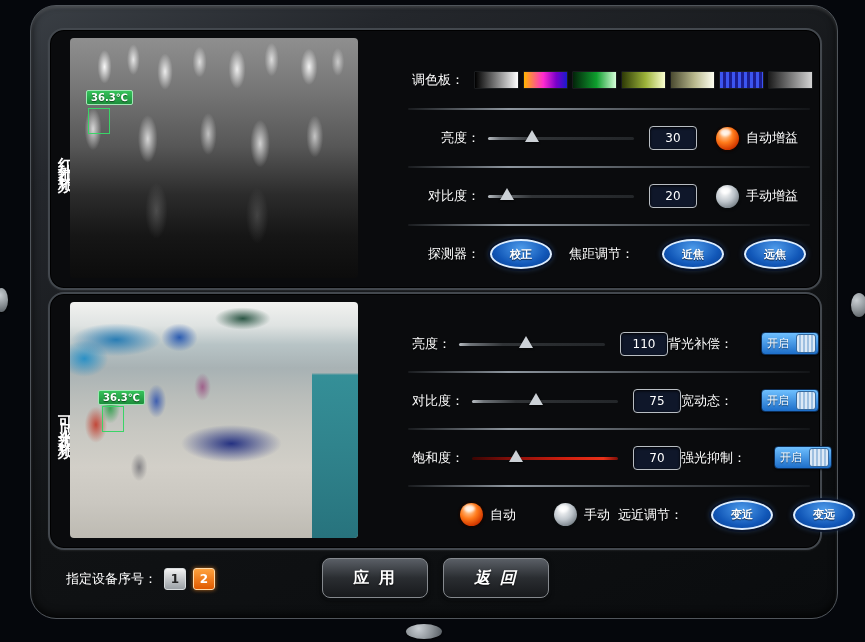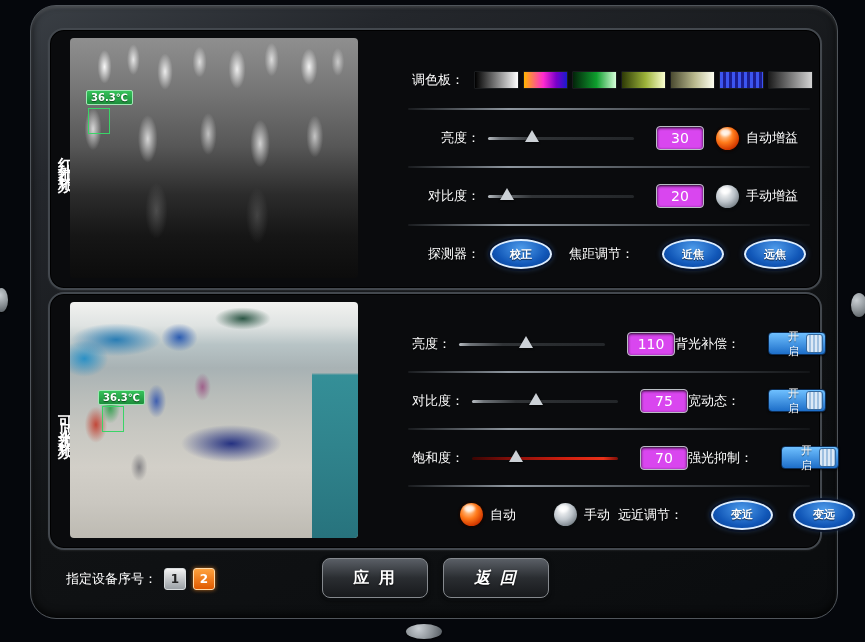--- a/index.html
+++ b/index.html
@@ -99,22 +99,22 @@
   .sw7{background:linear-gradient(90deg,#1d1d1d,#d4d4d4);}
 
   
   .slider{position:relative;width:146px;height:18px;margin-left:8px;flex:none;}
   .track{position:absolute;left:0;right:0;top:8px;height:3px;border-radius:2px;
     background:linear-gradient(90deg,#b8bdc2 0%,#6e7378 8%,#303336 30%,#232629 100%);}
   .track.red{background:linear-gradient(90deg,#3a0503,#8f100a 30%,#d2200f 65%,#e8321a 90%,#7a0e08);}
   .thumb{position:absolute;top:1px;width:0;height:0;transform:translateX(-50%);
     border-left:7px solid transparent;border-right:7px solid transparent;
     border-bottom:12px solid #ccd1d6;filter:drop-shadow(0 1px 1px rgba(0,0,0,.7));}
-  .valuebox{width:46px;height:22px;margin-left:22px;flex:none;display:flex;align-items:center;
-    justify-content:center;color:#fff;font-size:14px;background:#d946ef;
+  .valuebox{width:46px;height:22px;margin-left:15px;flex:none;display:flex;align-items:center;
+    justify-content:center;color:#fff;font-size:12px;background:#0f172a;
     border:1px solid #b9bec3;border-radius:4px;box-shadow:inset 0 1px 3px rgba(0,0,0,.9);}
 
   
   .radio{display:flex;align-items:center;gap:7px;}
   .ball{position:relative;width:23px;height:23px;border-radius:50%;flex:none;}
   .ball::after{content:"";position:absolute;left:4px;top:2px;width:11px;height:7px;
     border-radius:50%;background:rgba(255,255,255,.8);filter:blur(1px);}
   .ball.on{background:radial-gradient(circle at 38% 32%,#ffd9b0,#ff7a1a 40%,#d43a00 72%,#8f1f00);
     box-shadow:0 0 0 2px rgba(20,8,4,.8),0 1px 3px rgba(0,0,0,.8);}
   .ball.off{background:radial-gradient(circle at 38% 32%,#ffffff,#bfc6cc 45%,#7a838a 78%,#4e555b);
@@ -124,21 +124,21 @@
   .oval-btn{min-width:46px;height:26px;padding:0 6px;border-radius:50%;display:flex;
     align-items:center;justify-content:center;color:#fff;font-size:11px;font-weight:bold;
     background:radial-gradient(ellipse at 50% 28%,#4d9bea,#1157b8 62%,#0a3a86);
     border:2px solid #dcedff;box-shadow:0 0 0 2px rgba(8,18,38,.95),0 0 6px rgba(90,160,255,.45);
     cursor:pointer;text-shadow:0 1px 1px rgba(0,0,0,.6);}
 
   
   .toggle{width:56px;height:21px;border-radius:4px;display:flex;align-items:center;
     background:linear-gradient(180deg,#6fc0ff,#1d6ec9);border:1px solid #0c2d55;
     box-shadow:0 1px 2px rgba(0,0,0,.7);cursor:pointer;flex:none;}
-  .toggle .txt{color:#fff;font-size:11px;padding-left:19px;text-shadow:0 1px 1px rgba(0,0,0,.6);}
+  .toggle .txt{color:#fff;font-size:11px;padding-left:5px;text-shadow:0 1px 1px rgba(0,0,0,.6);}
   .toggle .handle{width:18px;height:17px;margin-left:auto;margin-right:2px;border-radius:3px;
     background:repeating-linear-gradient(90deg,#dce9f6 0 2px,#9fc0e0 2px 4px);
     border:1px solid #35699f;}
 
   .push-right{margin-left:auto;display:flex;align-items:center;}
   .gap8{gap:20px;}
 
   
   .footer-device{position:absolute;left:66px;top:568px;display:flex;align-items:center;
     color:#fff;font-size:13px;gap:7px;}

